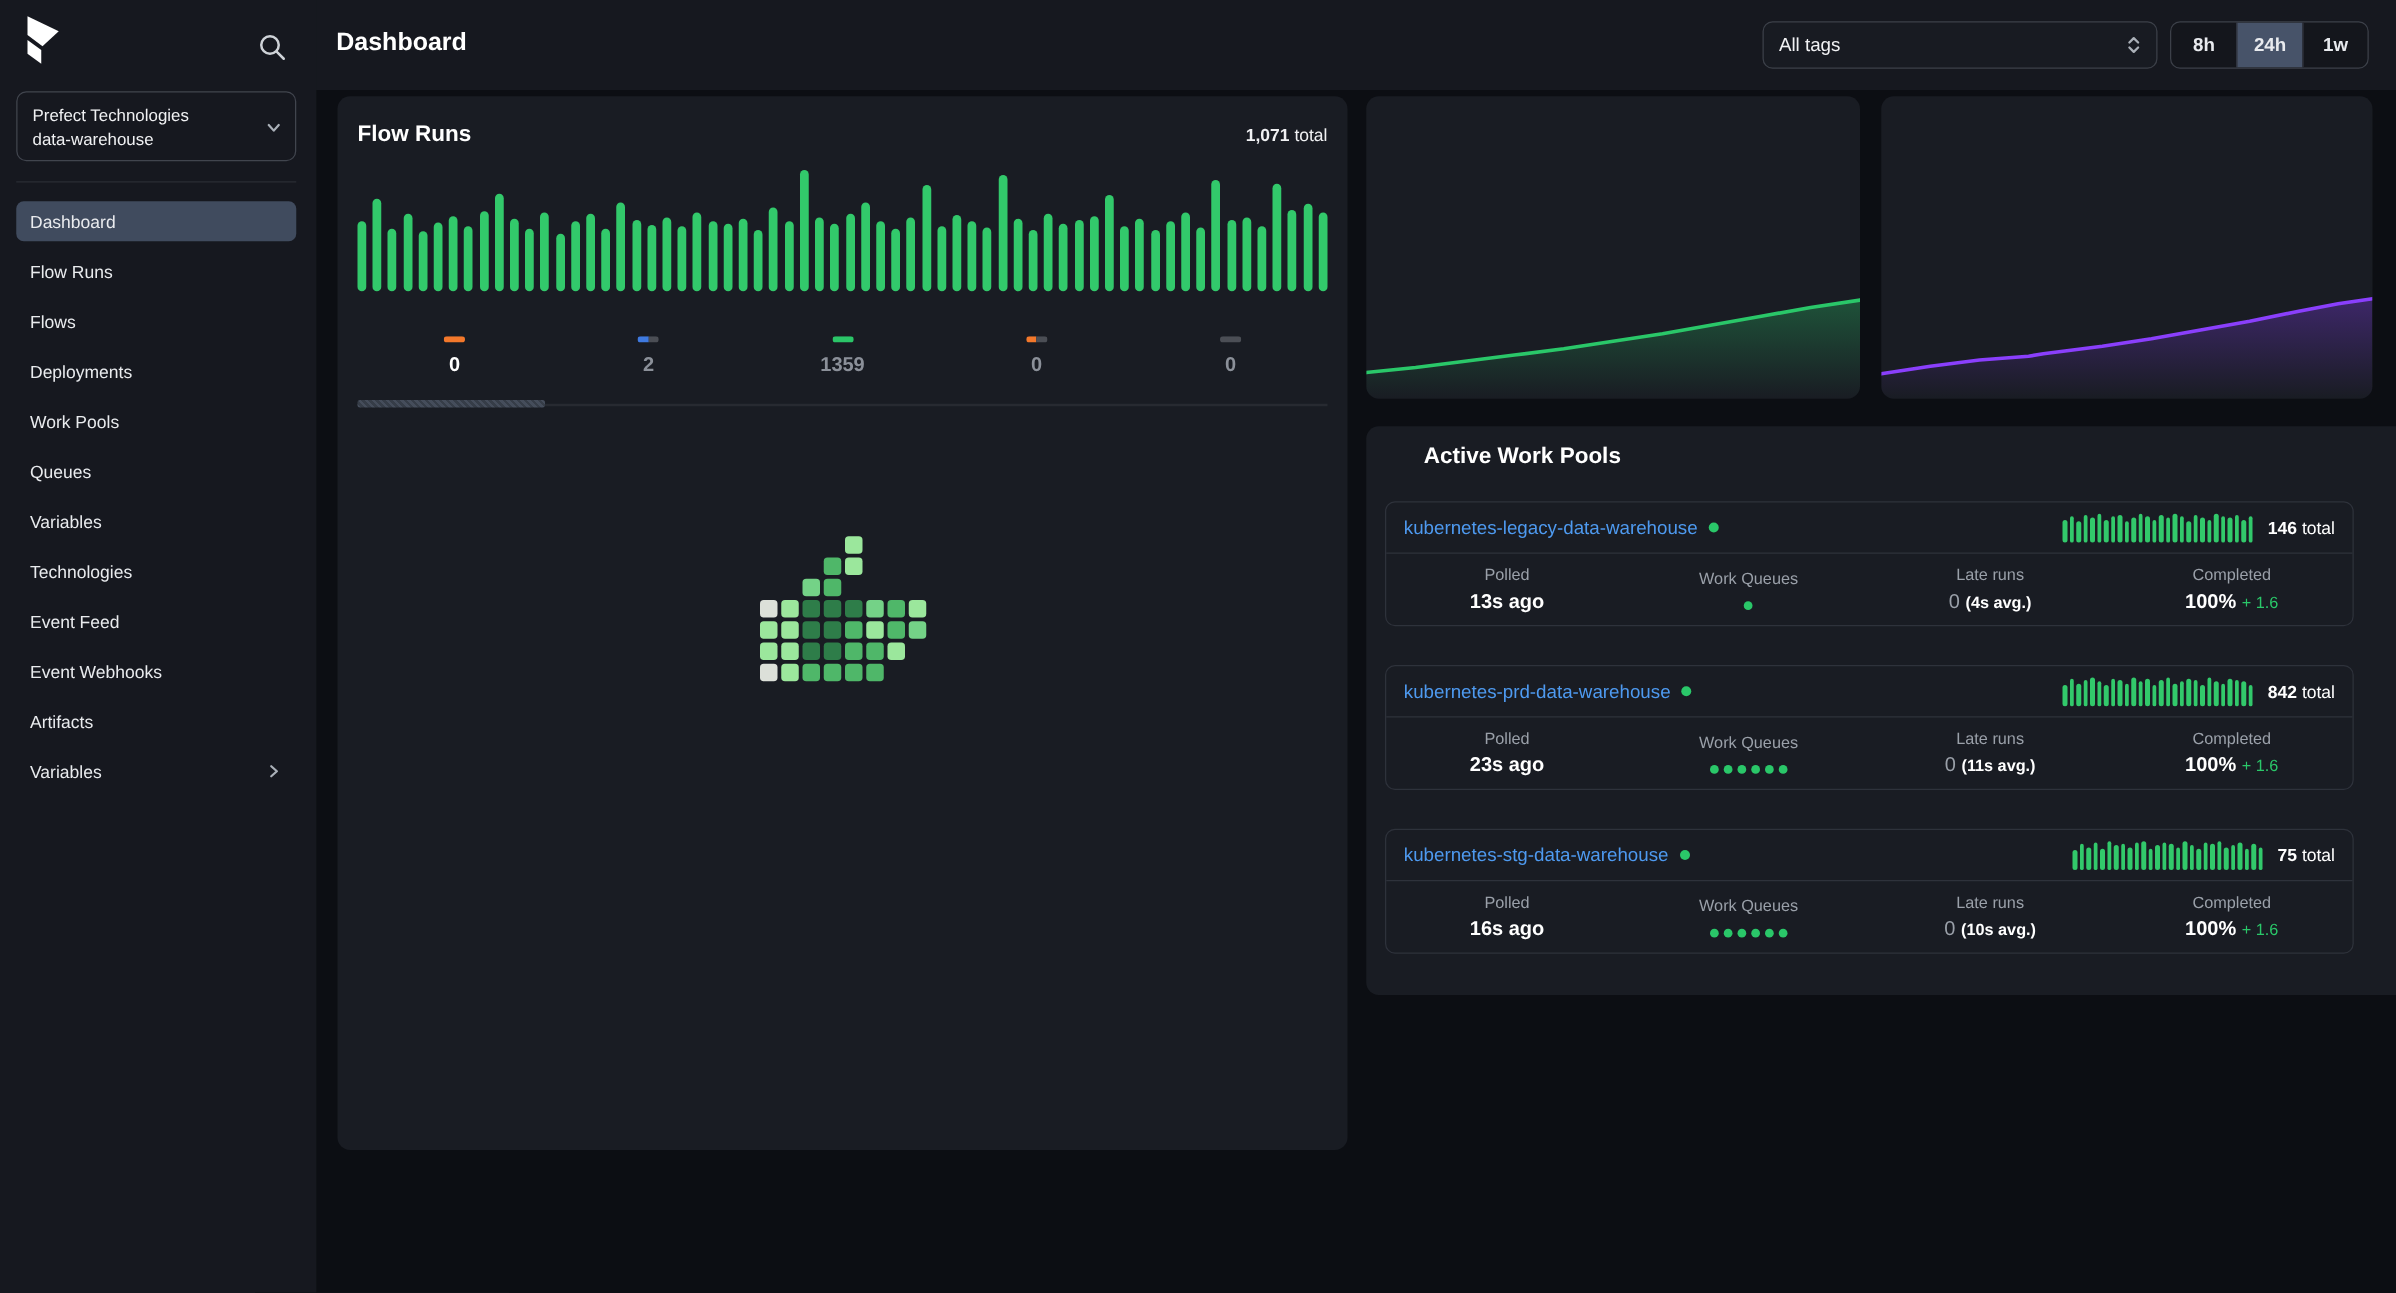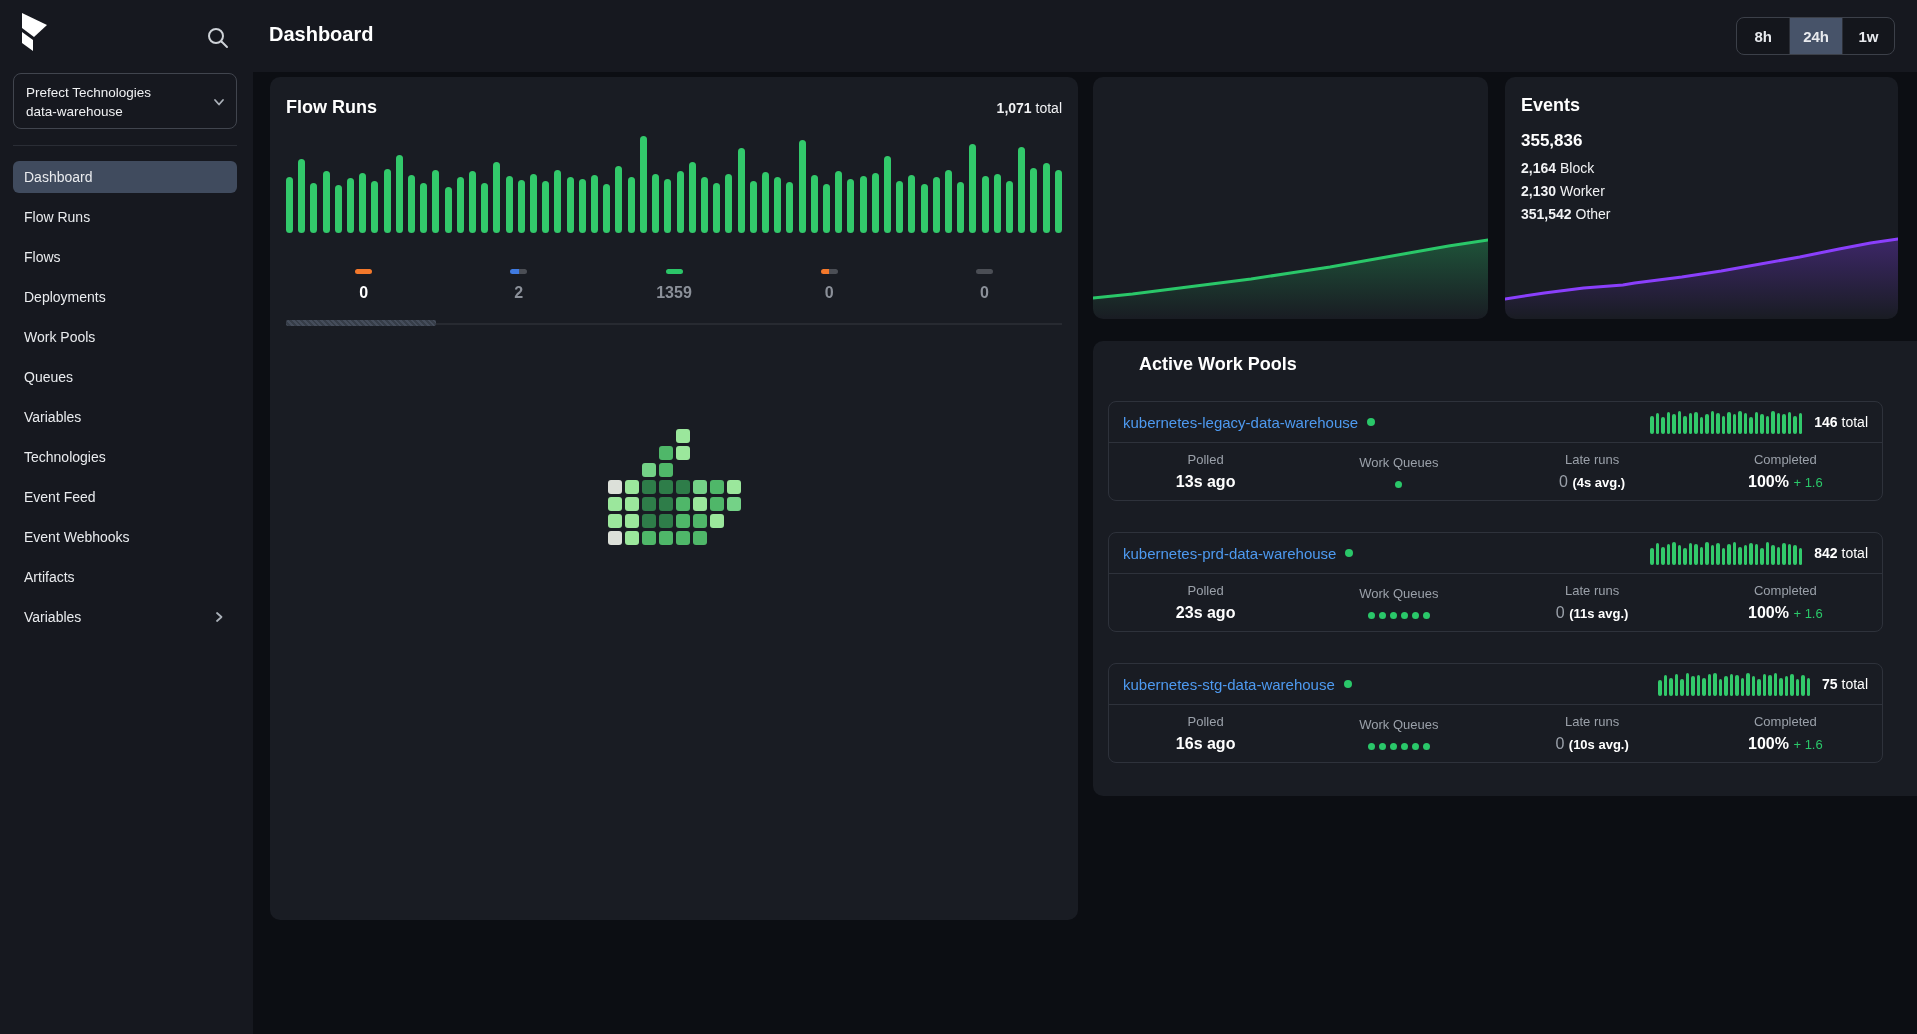--- a/index.html
+++ b/index.html
@@ -109,20 +109,27 @@
   .late-avg { font-size:13px; }
   .delta { font-size:13px; font-weight:normal; color:#2ac769; }
   svg.icon { display:block; }
 </style>
 </head>
 <body>
 
 <header class="topbar">
   <div class="topbar-title">Dashboard</div>
   <div class="topbar-controls">
+    <div class="tags-select">
+      <span>All tags</span>
+      <svg class="icon" width="12" height="16" viewBox="0 0 12 16" fill="none" stroke="#aab0b8" stroke-width="1.8" stroke-linecap="round" stroke-linejoin="round">
+        <path d="M2.5 6 L6 2.5 L9.5 6"></path>
+          <path d="M2.5 10 L6 13.5 L9.5 10"></path>
+      </svg>
+    </div>
     <div class="range-group">
       <div class="range-btn">8h</div>
       <div class="range-btn selected">24h</div>
       <div class="range-btn">1w</div>
     </div>
   </div>
 </header>
 
 <aside class="sidebar">
   <div class="logo">
@@ -376,36 +383,20 @@
             <stop offset="0" stop-color="#2ac769" stop-opacity="0.32"></stop>
             <stop offset="1" stop-color="#2ac769" stop-opacity="0"></stop>
           </linearGradient>
         </defs>
         <polygon points="0,79 39.5,75 79,70 118.5,65 158,60 197.5,54 237,48 276.5,41 316,34 355.5,27 395,21 395,100 0,100" fill="url(#g-task)"></polygon>
         <polyline points="0,79 39.5,75 79,70 118.5,65 158,60 197.5,54 237,48 276.5,41 316,34 355.5,27 395,21" fill="none" stroke="#2ac769" stroke-width="3" stroke-linecap="round"></polyline>
       </svg>
   </section>
 
   <section class="card" id="events-card">
-    <div class="stat-pad">
-      <div class="card-title">Events</div>
-      <div class="stat-total">355,836</div>
-      <div class="stat-line">
-        <span class="bold">2,164</span>
-        <span>Block</span>
-      </div>
-      <div class="stat-line">
-        <span class="bold">2,130</span>
-        <span>Worker</span>
-      </div>
-      <div class="stat-line">
-        <span class="bold">351,542</span>
-        <span>Other</span>
-      </div>
-    </div>
     <svg class="spark" width="393" height="100" viewBox="0 0 393 100">
         <defs>
           <linearGradient id="g-events" x1="0" y1="0" x2="0" y2="1">
             <stop offset="0" stop-color="#8a3ffc" stop-opacity="0.32"></stop>
             <stop offset="1" stop-color="#8a3ffc" stop-opacity="0"></stop>
           </linearGradient>
         </defs>
         <polygon points="0,80 39.300000000000004,74 78.60000000000001,69 117.89999999999999,66 129.69,64 176.85,58 216.15,52 255.45000000000002,45 294.75,38 334.05,30 365.49,24 393,20 393,100 0,100" fill="url(#g-events)"></polygon>
         <polyline points="0,80 39.300000000000004,74 78.60000000000001,69 117.89999999999999,66 129.69,64 176.85,58 216.15,52 255.45000000000002,45 294.75,38 334.05,30 365.49,24 393,20" fill="none" stroke="#8a3ffc" stroke-width="3" stroke-linecap="round"></polyline>
       </svg>

